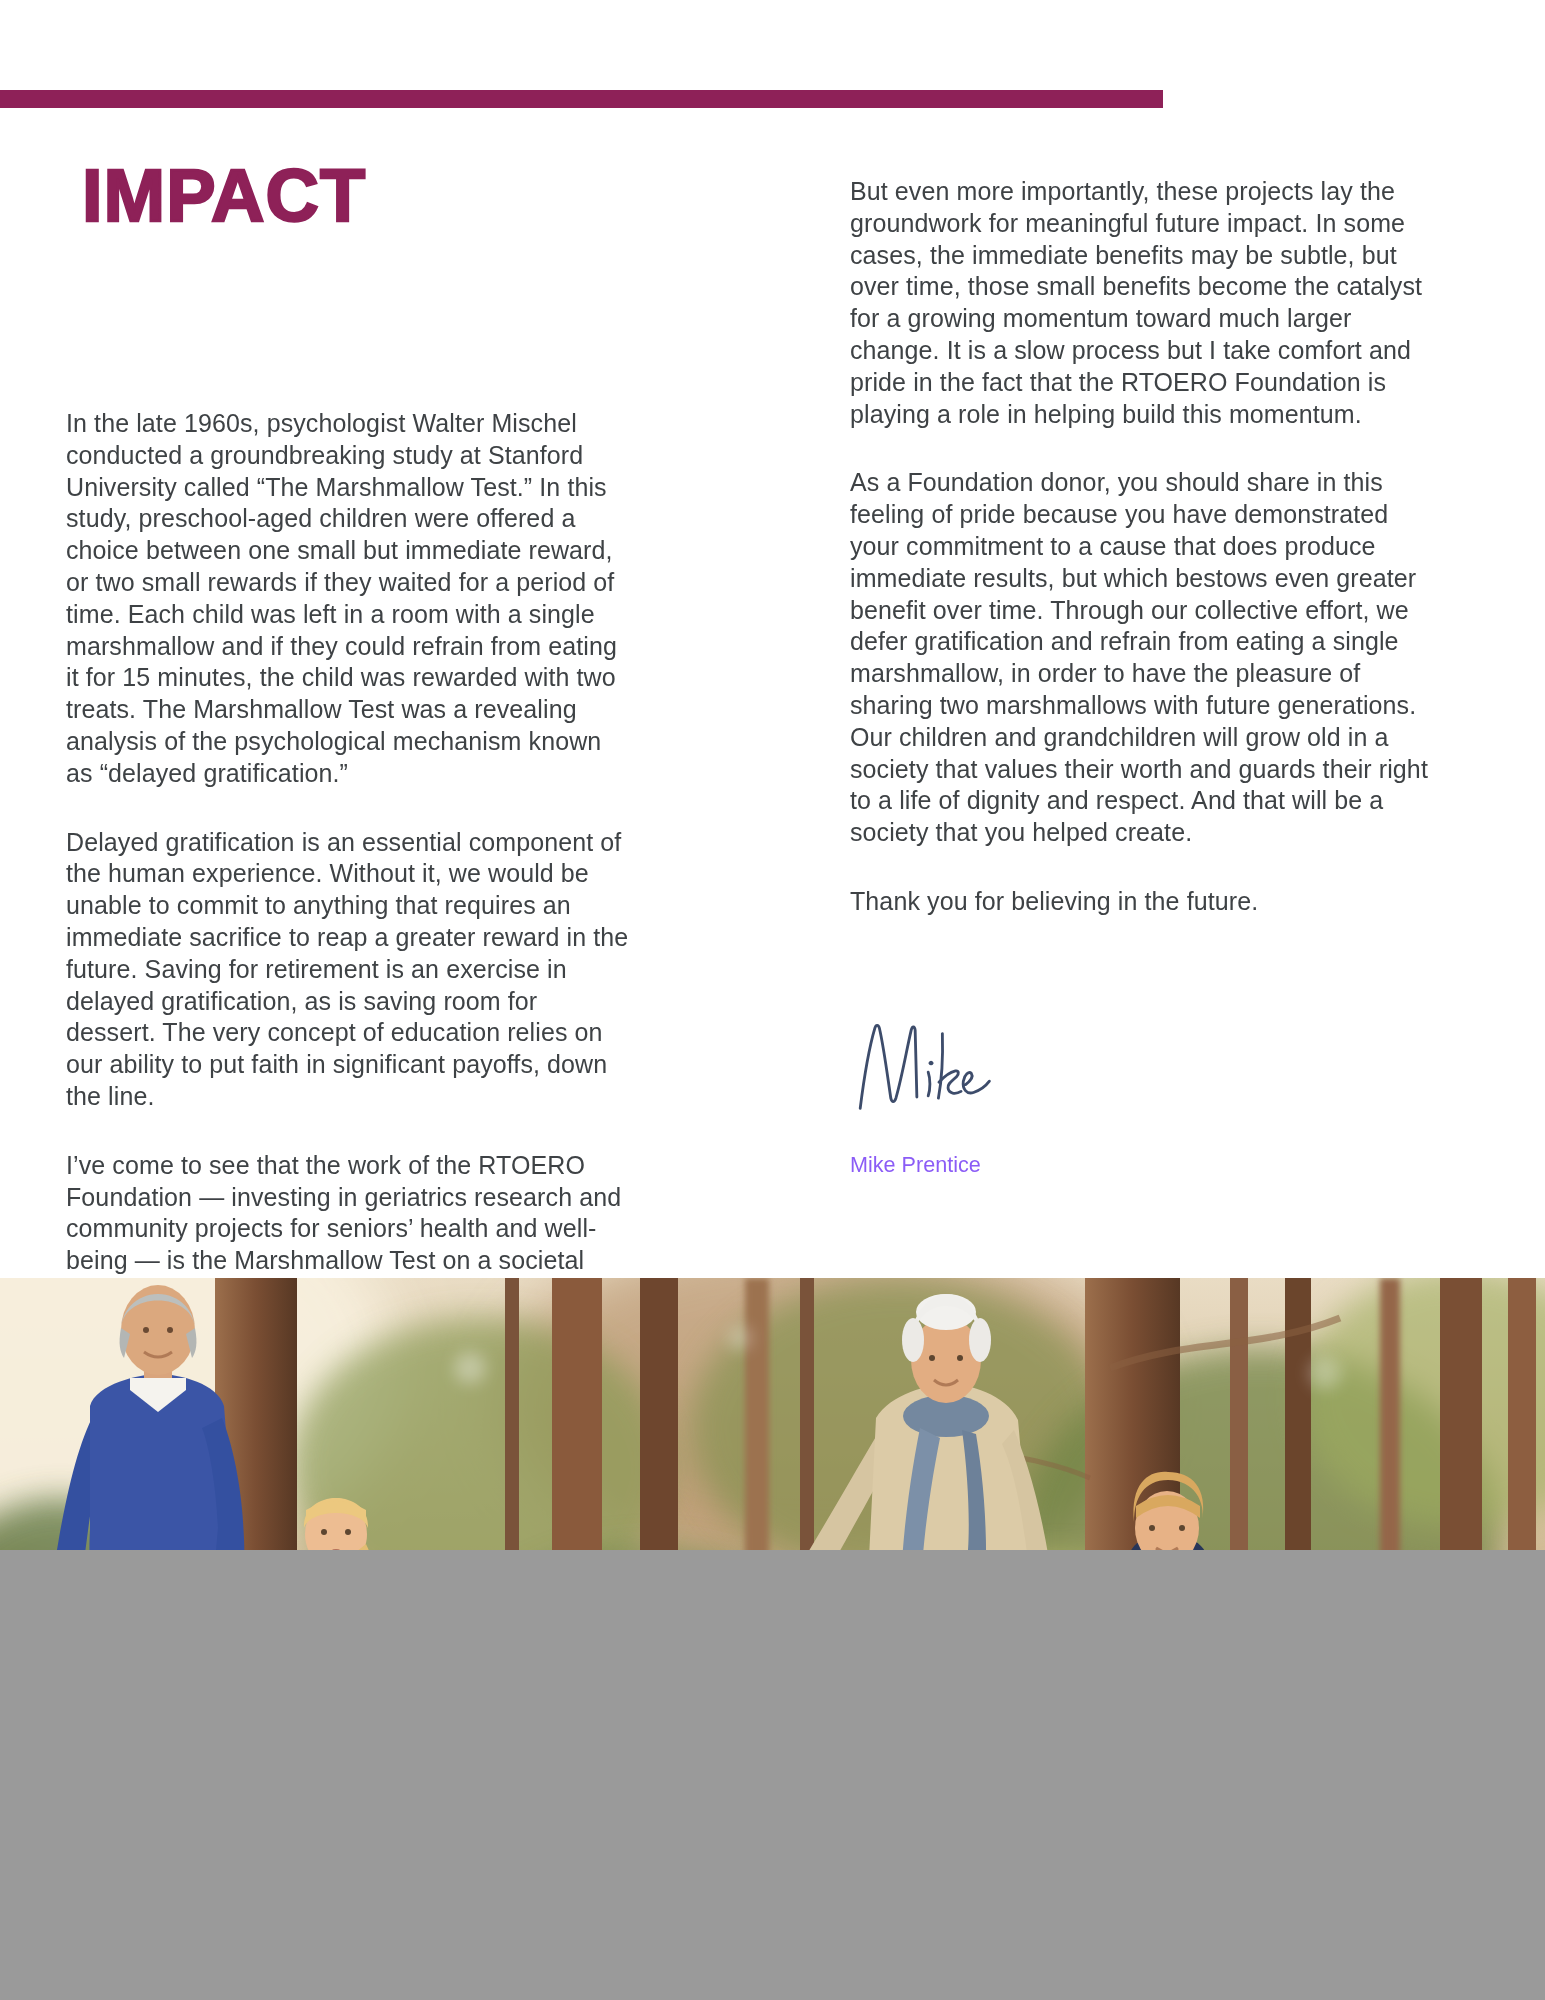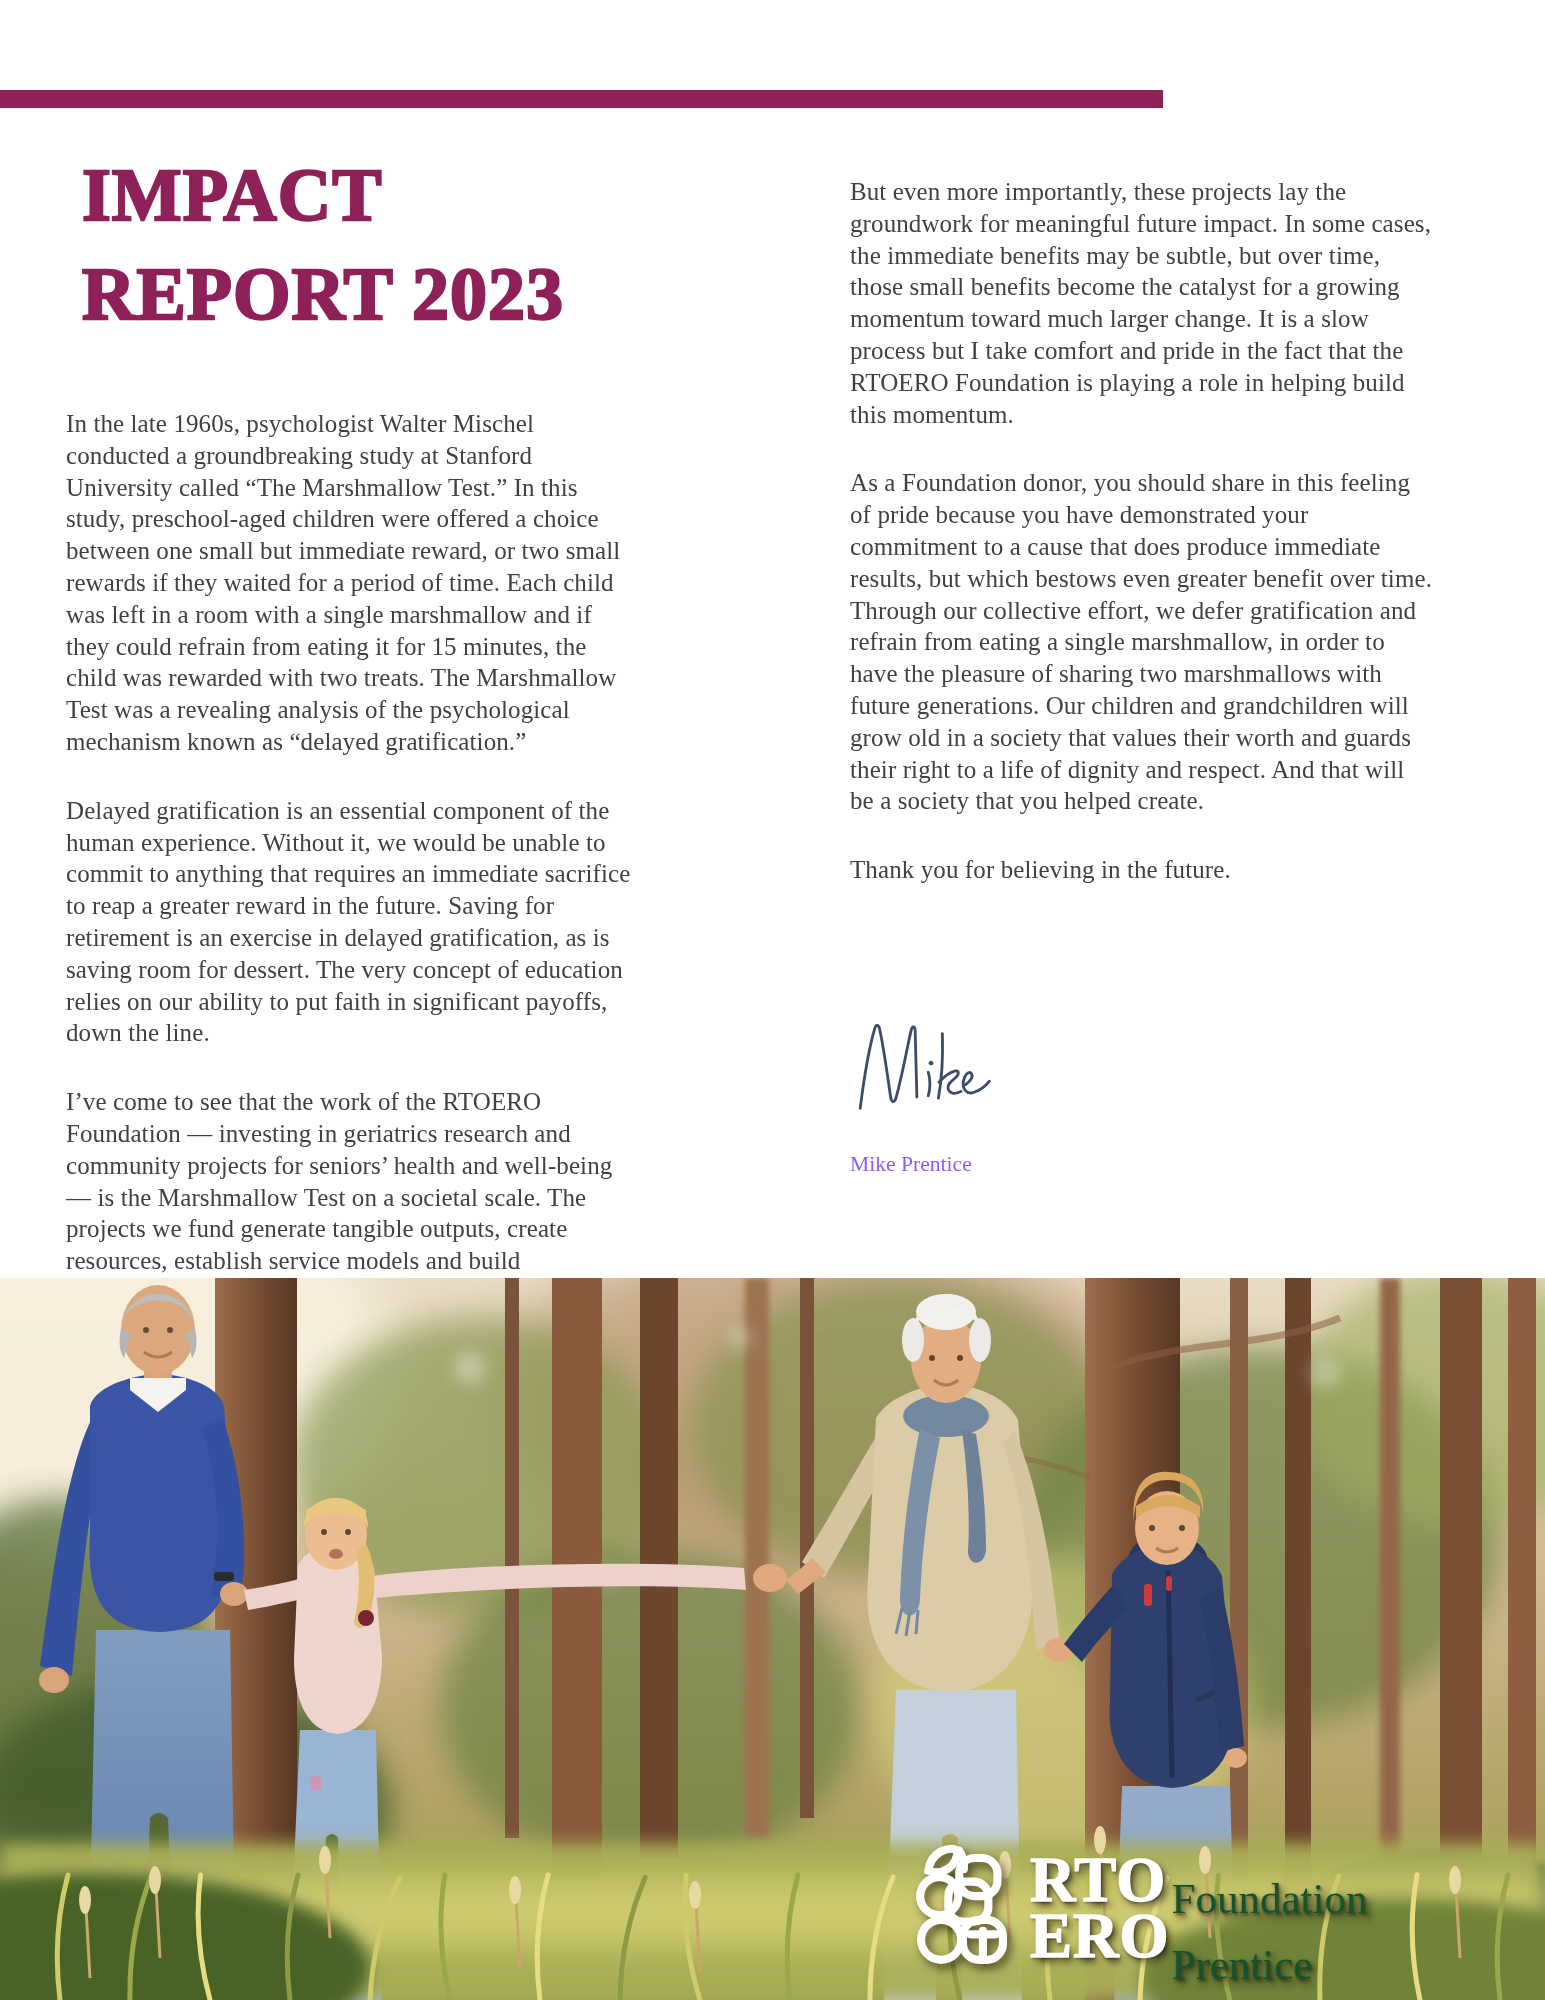--- a/index.html
+++ b/index.html
@@ -1,18 +1,18 @@
 <!DOCTYPE html>
 <html><head>
 <meta charset="utf-8">
 <style>
   html,body{margin:0;padding:0;background:#9a9a9a;}
   #page{
-    position:relative;width:1545px;height:2000px;background:#ffffff;
-    font-family:Liberation Serif, serif;overflow:hidden;margin:0 auto;
+    position:relative;width:1545px;height:1550px;background:#ffffff;
+    font-family:Liberation Sans, sans-serif;overflow:hidden;margin:0 auto;
   }
   .top-bar{position:absolute;left:0;top:90px;width:1163px;height:18px;background:#8e2158;}
   .title{
     position:absolute;left:82px;top:146px;
     font-size:74px;line-height:99px;font-weight:bold;color:#8e2158;
     letter-spacing:1px;-webkit-text-stroke:2.4px #8e2158;
   }
   .col{position:absolute;font-size:25px;line-height:31.8px;color:#3e4245;letter-spacing:0.1px;}
   .col p{margin:0 0 37px 0;}
   .col-left{left:66px;top:408px;width:566px;}
@@ -37,21 +37,20 @@
 </style>
 </head>
 <body>
 
 <div id="page">
 
   <div class="top-bar"></div>
 
   <div class="title">
     <div>IMPACT</div>
-    <div>REPORT 2023</div>
   </div>
 
   <div class="col col-left">
     <p>In the late 1960s, psychologist Walter Mischel conducted a groundbreaking study at Stanford University called “The Marshmallow Test.” In this study, preschool-aged children were offered a choice between one small but immediate reward, or two small rewards if they waited for a period of time. Each child was left in a room with a single marshmallow and if they could refrain from eating it for 15 minutes, the child was rewarded with two treats. The Marshmallow Test was a revealing analysis of the psychological mechanism known as “delayed gratification.”</p>
     <p>Delayed gratification is an essential component of the human experience. Without it, we would be unable to commit to anything that requires an immediate sacrifice to reap a greater reward in the future. Saving for retirement is an exercise in delayed gratification, as is saving room for dessert. The very concept of education relies on our ability to put faith in significant payoffs, down the line.</p>
     <p>I’ve come to see that the work of the RTOERO Foundation — investing in geriatrics research and community projects for seniors’ health and well-being — is the Marshmallow Test on a societal scale. The projects we fund generate tangible outputs, create resources, establish service models and build knowledge.</p>
   </div>
 
   <div class="col col-right">
     <p>But even more importantly, these projects lay the groundwork for meaningful future impact. In some cases, the immediate benefits may be subtle, but over time, those small benefits become the catalyst for a growing momentum toward much larger change. It is a slow process but I take comfort and pride in the fact that the RTOERO Foundation is playing a role in helping build this momentum.</p>

